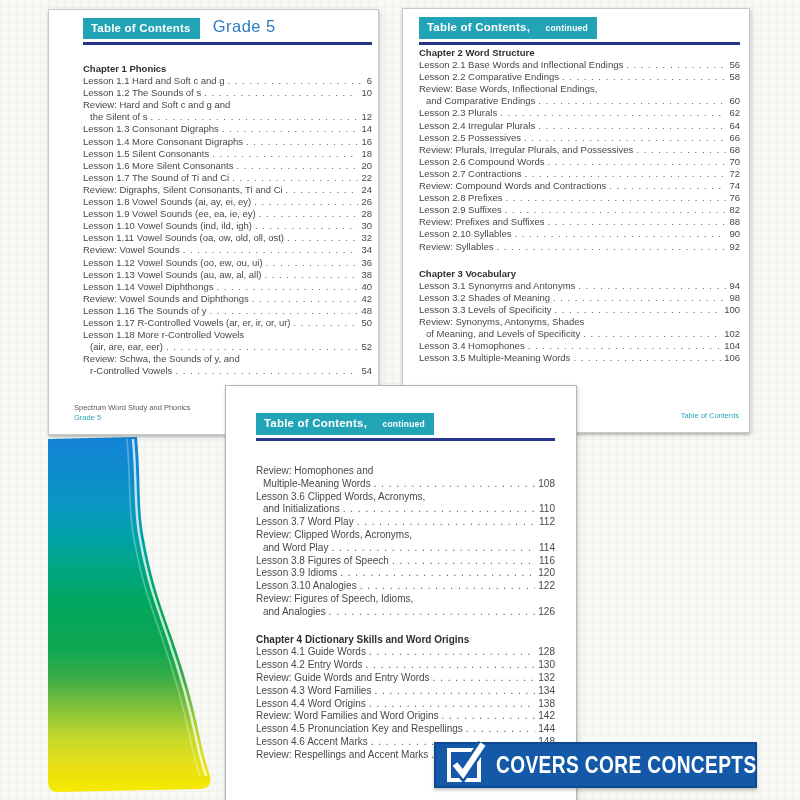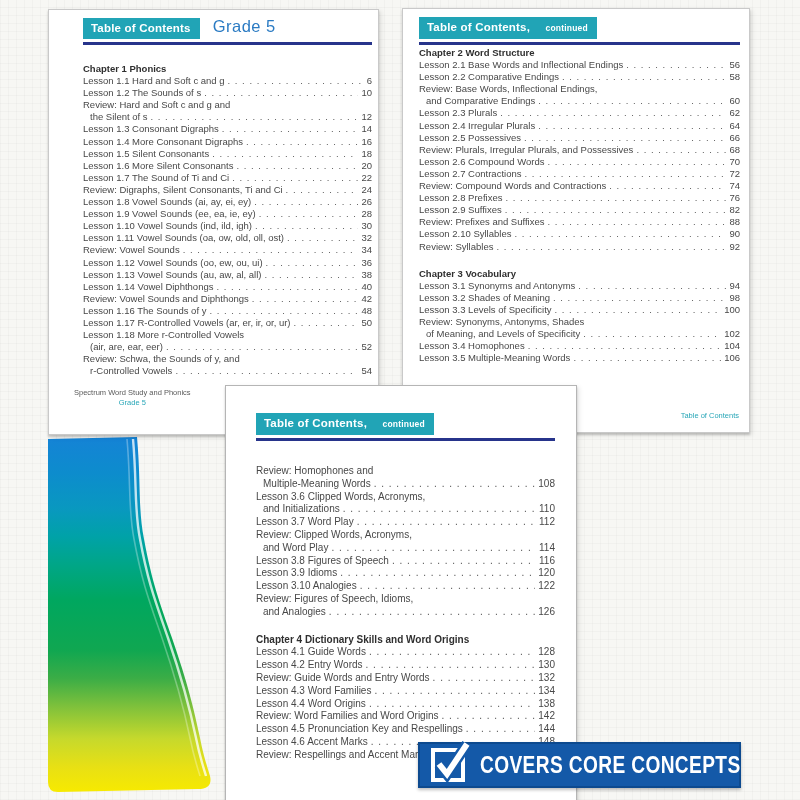--- a/index.html
+++ b/index.html
@@ -33,26 +33,26 @@
   .page-left .row,.page-right .row{font-size:9.5px;line-height:12.1px;}
   .page-bottom .row{font-size:10px;line-height:12.8px;}
   .row .t{white-space:nowrap;}
   .row.chapter{font-weight:bold;color:#2f2f2f;}
   .page-left .row.chapter{margin-top:18px;}
   .row.cont .t{padding-left:7px;}
   .row.gap{height:15px;}
   .dots{flex:1 1 auto;overflow:hidden;white-space:nowrap;margin:0 3px;color:#555;}
   .dots::before{content:". . . . . . . . . . . . . . . . . . . . . . . . . . . . . . . . . . . . . . . . . . . . . . . . . . . . . . . . . . . . . . . .";letter-spacing:1px;}
   .pg{flex:0 0 auto;}
-  .footer-left{position:absolute;left:25px;bottom:27px;font-size:7.5px;line-height:9.5px;color:#5a5a5a;text-align:center;}
+  .footer-left{position:absolute;left:25px;bottom:12px;font-size:7.5px;line-height:9.5px;color:#5a5a5a;}
   .footer-left .grade{color:#2aa7b8;}
   .footer-right{position:absolute;right:10px;bottom:12px;font-size:7.5px;color:#2aa7b8;}
   .swoosh{position:absolute;left:48px;top:437px;width:168px;height:356px;z-index:0;}
   .banner{
-    position:absolute;left:418px;top:742px;width:323px;height:46px;z-index:5;
+    position:absolute;left:434px;top:742px;width:323px;height:46px;z-index:5;
     background:#1459a8;border:2px solid #0d4a8f;box-sizing:border-box;
     display:flex;align-items:center;overflow:visible;
     box-shadow:0 2px 3px rgba(0,0,0,.25);
   }
   .check-wrap{position:relative;width:34px;height:34px;margin-left:12px;flex:0 0 auto;}
   .banner-label{
     color:#fff;font-weight:bold;font-size:24.5px;margin-left:14px;white-space:nowrap;
     transform:scaleX(.78);transform-origin:left center;letter-spacing:.5px;
   }
 </style>

